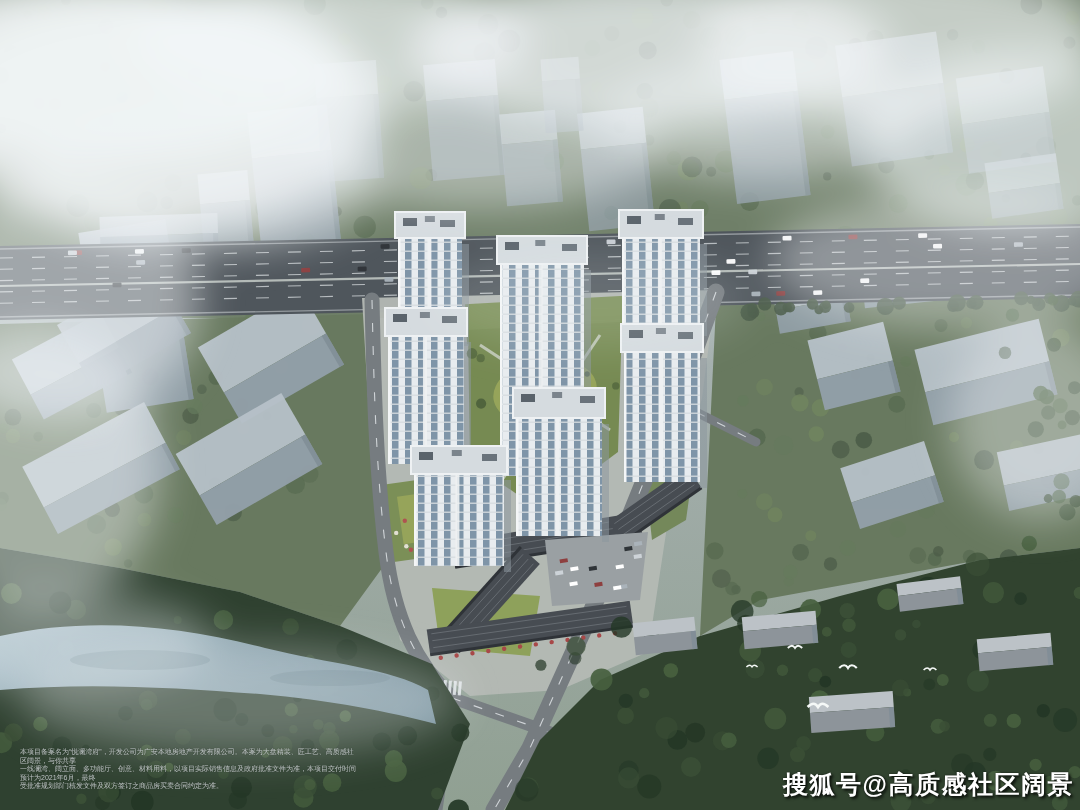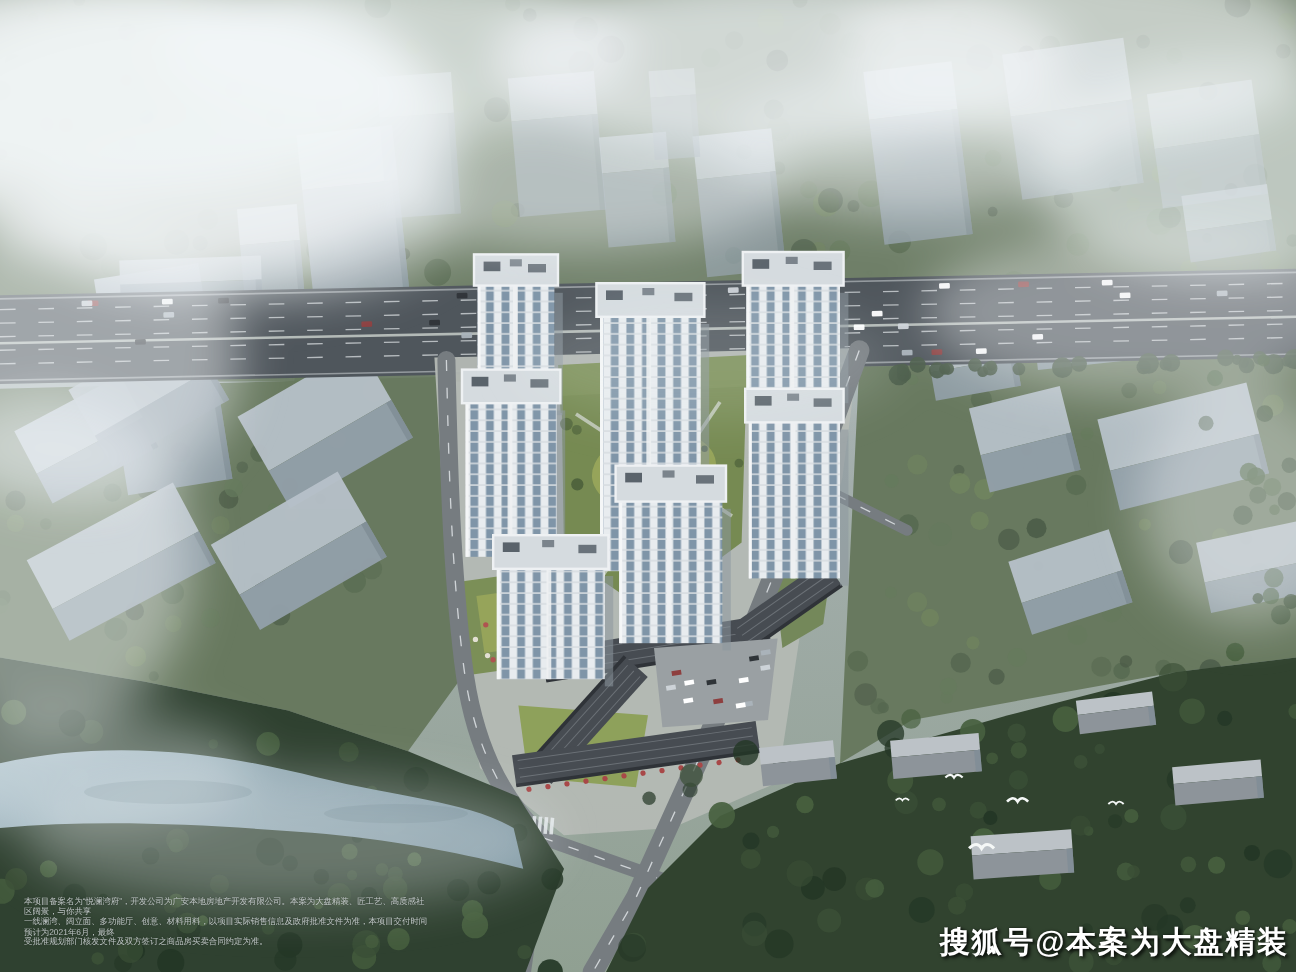--- a/index.html
+++ b/index.html
@@ -904,14 +904,14 @@
         <ellipse cx="590" cy="300" rx="160" ry="50" fill="#f2f6f8" opacity="0.15"></ellipse>
       </g>
     </svg>
 
   <div class="disclaimer">
     <div>本项目备案名为“悦澜湾府”，开发公司为广安本地房地产开发有限公司。本案为大盘精装、匠工艺、高质感社区阔景，与你共享</div>
     <div>一线澜湾、阔立面、多功能厅、创意、材料用料，以项目实际销售信息及政府批准文件为准，本项目交付时间预计为2021年6月，最终</div>
     <div>受批准规划部门核发文件及双方签订之商品房买卖合同约定为准。</div>
   </div>
 
-  <div class="watermark">搜狐号@本案为大盘精装</div>
+  <div class="watermark">搜狐号@高质感社区阔景</div>
 </div>
 
 </body></html>

